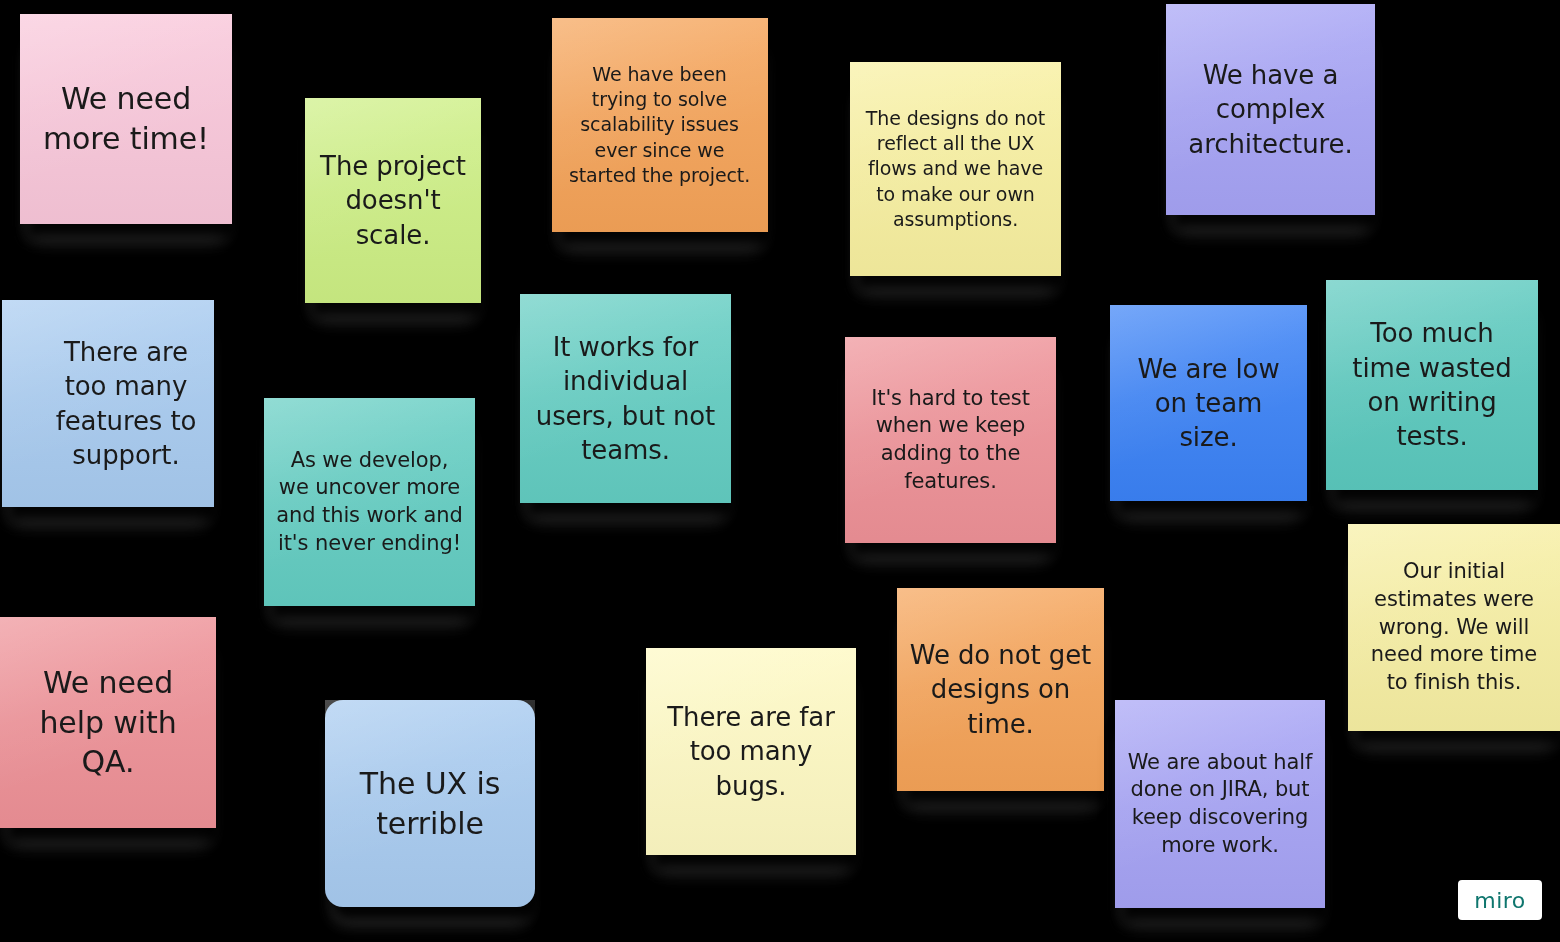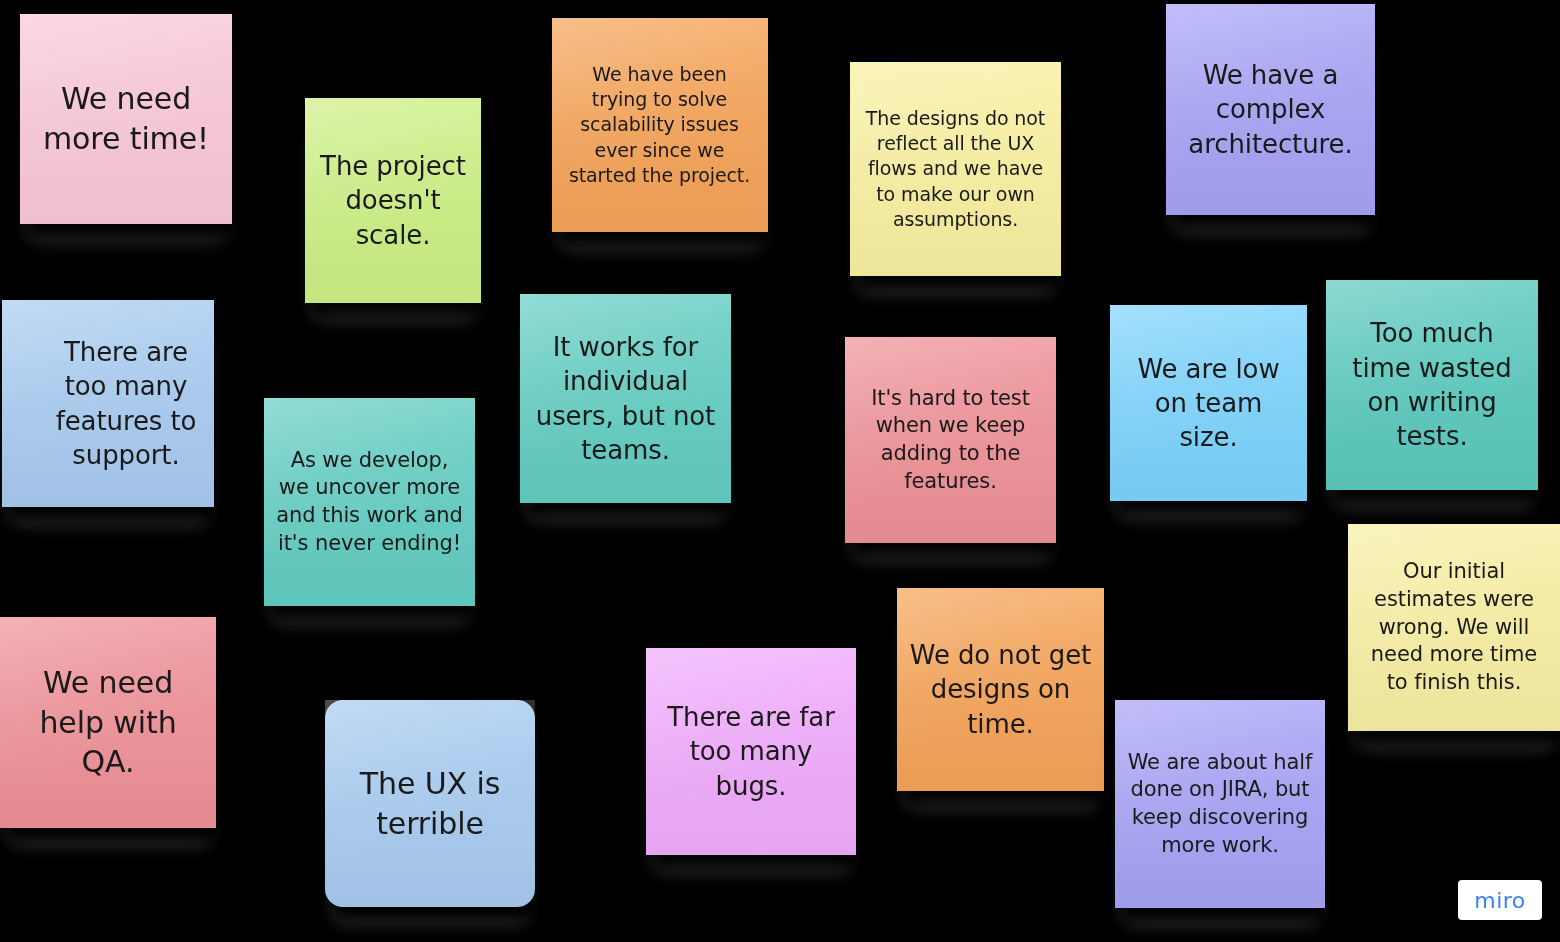--- a/index.html
+++ b/index.html
@@ -68,21 +68,21 @@
     background: #ffffff;
     border-radius: 4px;
     display: flex;
     align-items: center;
     justify-content: center;
   }
   #miro-watermark .wm-text {
     font-family: "DejaVu Sans", "Liberation Sans", sans-serif;
     font-size: 22px;
     font-weight: 400;
-    color: #3b82f6;
+    color: #0f766e;
     letter-spacing: 0.5px;
   }
 </style>
 </head>
 <body>
 
 <div id="board">
   <div id="notes-layer">
       <div class="sticky sz-lg" style="left: 20px; top: 14px; width: 212px; height: 210px; background: rgb(249, 199, 218);">
         <span>We need more time!</span>
@@ -104,36 +104,36 @@
       </div>
       <div class="sticky sz-sm" style="left: 264px; top: 398px; width: 211px; height: 208px; background: rgb(99, 205, 194);">
         <span>As we develop, we uncover more and this work and it's never ending!</span>
       </div>
       <div class="sticky sz-md" style="left: 520px; top: 294px; width: 211px; height: 209px; background: rgb(99, 205, 194);">
         <span>It works for individual users, but not teams.</span>
       </div>
       <div class="sticky sz-sm" style="left: 845px; top: 337px; width: 211px; height: 206px; background: rgb(238, 145, 151);">
         <span>It's hard to test when we keep adding to the features.</span>
       </div>
-      <div class="sticky sz-md" style="left: 1110px; top: 305px; width: 197px; height: 196px; background: #7dd3fc;">
+      <div class="sticky sz-md" style="left: 1110px; top: 305px; width: 197px; height: 196px; background: #3b82f6;">
         <span>We are low on team size.</span>
       </div>
       <div class="sticky sz-md" style="left: 1326px; top: 280px; width: 212px; height: 210px; background: rgb(91, 201, 190);">
         <span>Too much time wasted on writing tests.</span>
       </div>
       <div class="sticky sz-sm" style="left: 1348px; top: 524px; width: 212px; height: 207px; background: rgb(247, 239, 163);">
         <span>Our initial estimates were wrong. We will need more time to finish this.</span>
       </div>
       <div class="sticky sz-lg" style="left: 0px; top: 617px; width: 216px; height: 211px; background: rgb(238, 145, 151);">
         <span>We need help with QA.</span>
       </div>
       <div class="sticky sz-lg" style="left: 325px; top: 700px; width: 210px; height: 207px; background: rgb(168, 203, 240); border-radius: 18px;">
         <span>The UX is terrible</span>
       </div>
-      <div class="sticky sz-md" style="left: 646px; top: 648px; width: 210px; height: 207px; background: #f0abfc;">
+      <div class="sticky sz-md" style="left: 646px; top: 648px; width: 210px; height: 207px; background: #fef9c3;">
         <span>There are far too many bugs.</span>
       </div>
       <div class="sticky sz-md" style="left: 897px; top: 588px; width: 207px; height: 203px; background: rgb(245, 163, 88);">
         <span>We do not get designs on time.</span>
       </div>
       <div class="sticky sz-sm" style="left: 1115px; top: 700px; width: 210px; height: 208px; background: rgb(166, 163, 245);">
         <span>We are about half done on JIRA, but keep discovering more work.</span>
       </div>
     </div>
 

